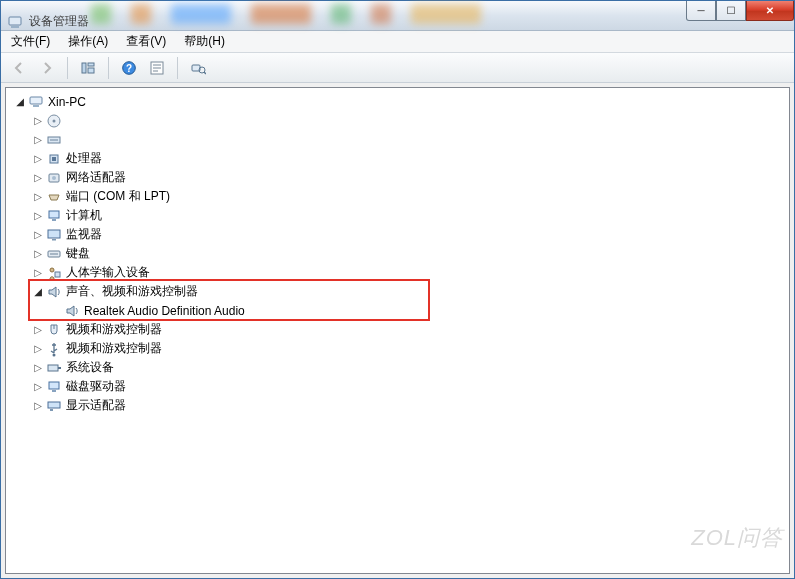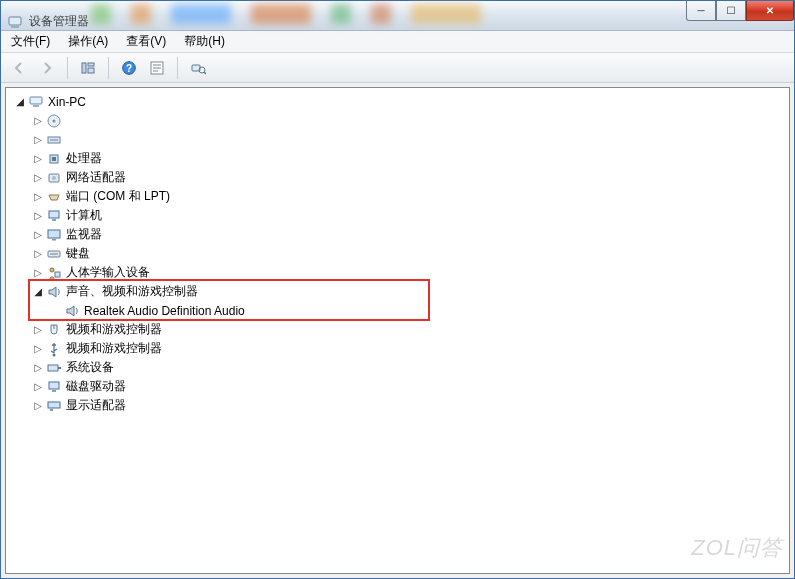--- a/index.html
+++ b/index.html
@@ -153,21 +153,21 @@
   }
   .tree-node .label { }
   .tree-children { padding-left: 18px; }
   .highlight-box {
     position: absolute;
     border: 2px solid #e33228;
     pointer-events: none;
   }
   .watermark {
     position: absolute;
-    right: 12px; bottom: 16px;
+    right: 12px; bottom: 26px;
     font-size: 22px;
     color: #d9d9d9;
     font-weight: 500;
     letter-spacing: 1px;
     pointer-events: none;
     font-style: italic;
   }
   svg { display:block; }
 </style>
 </head>

